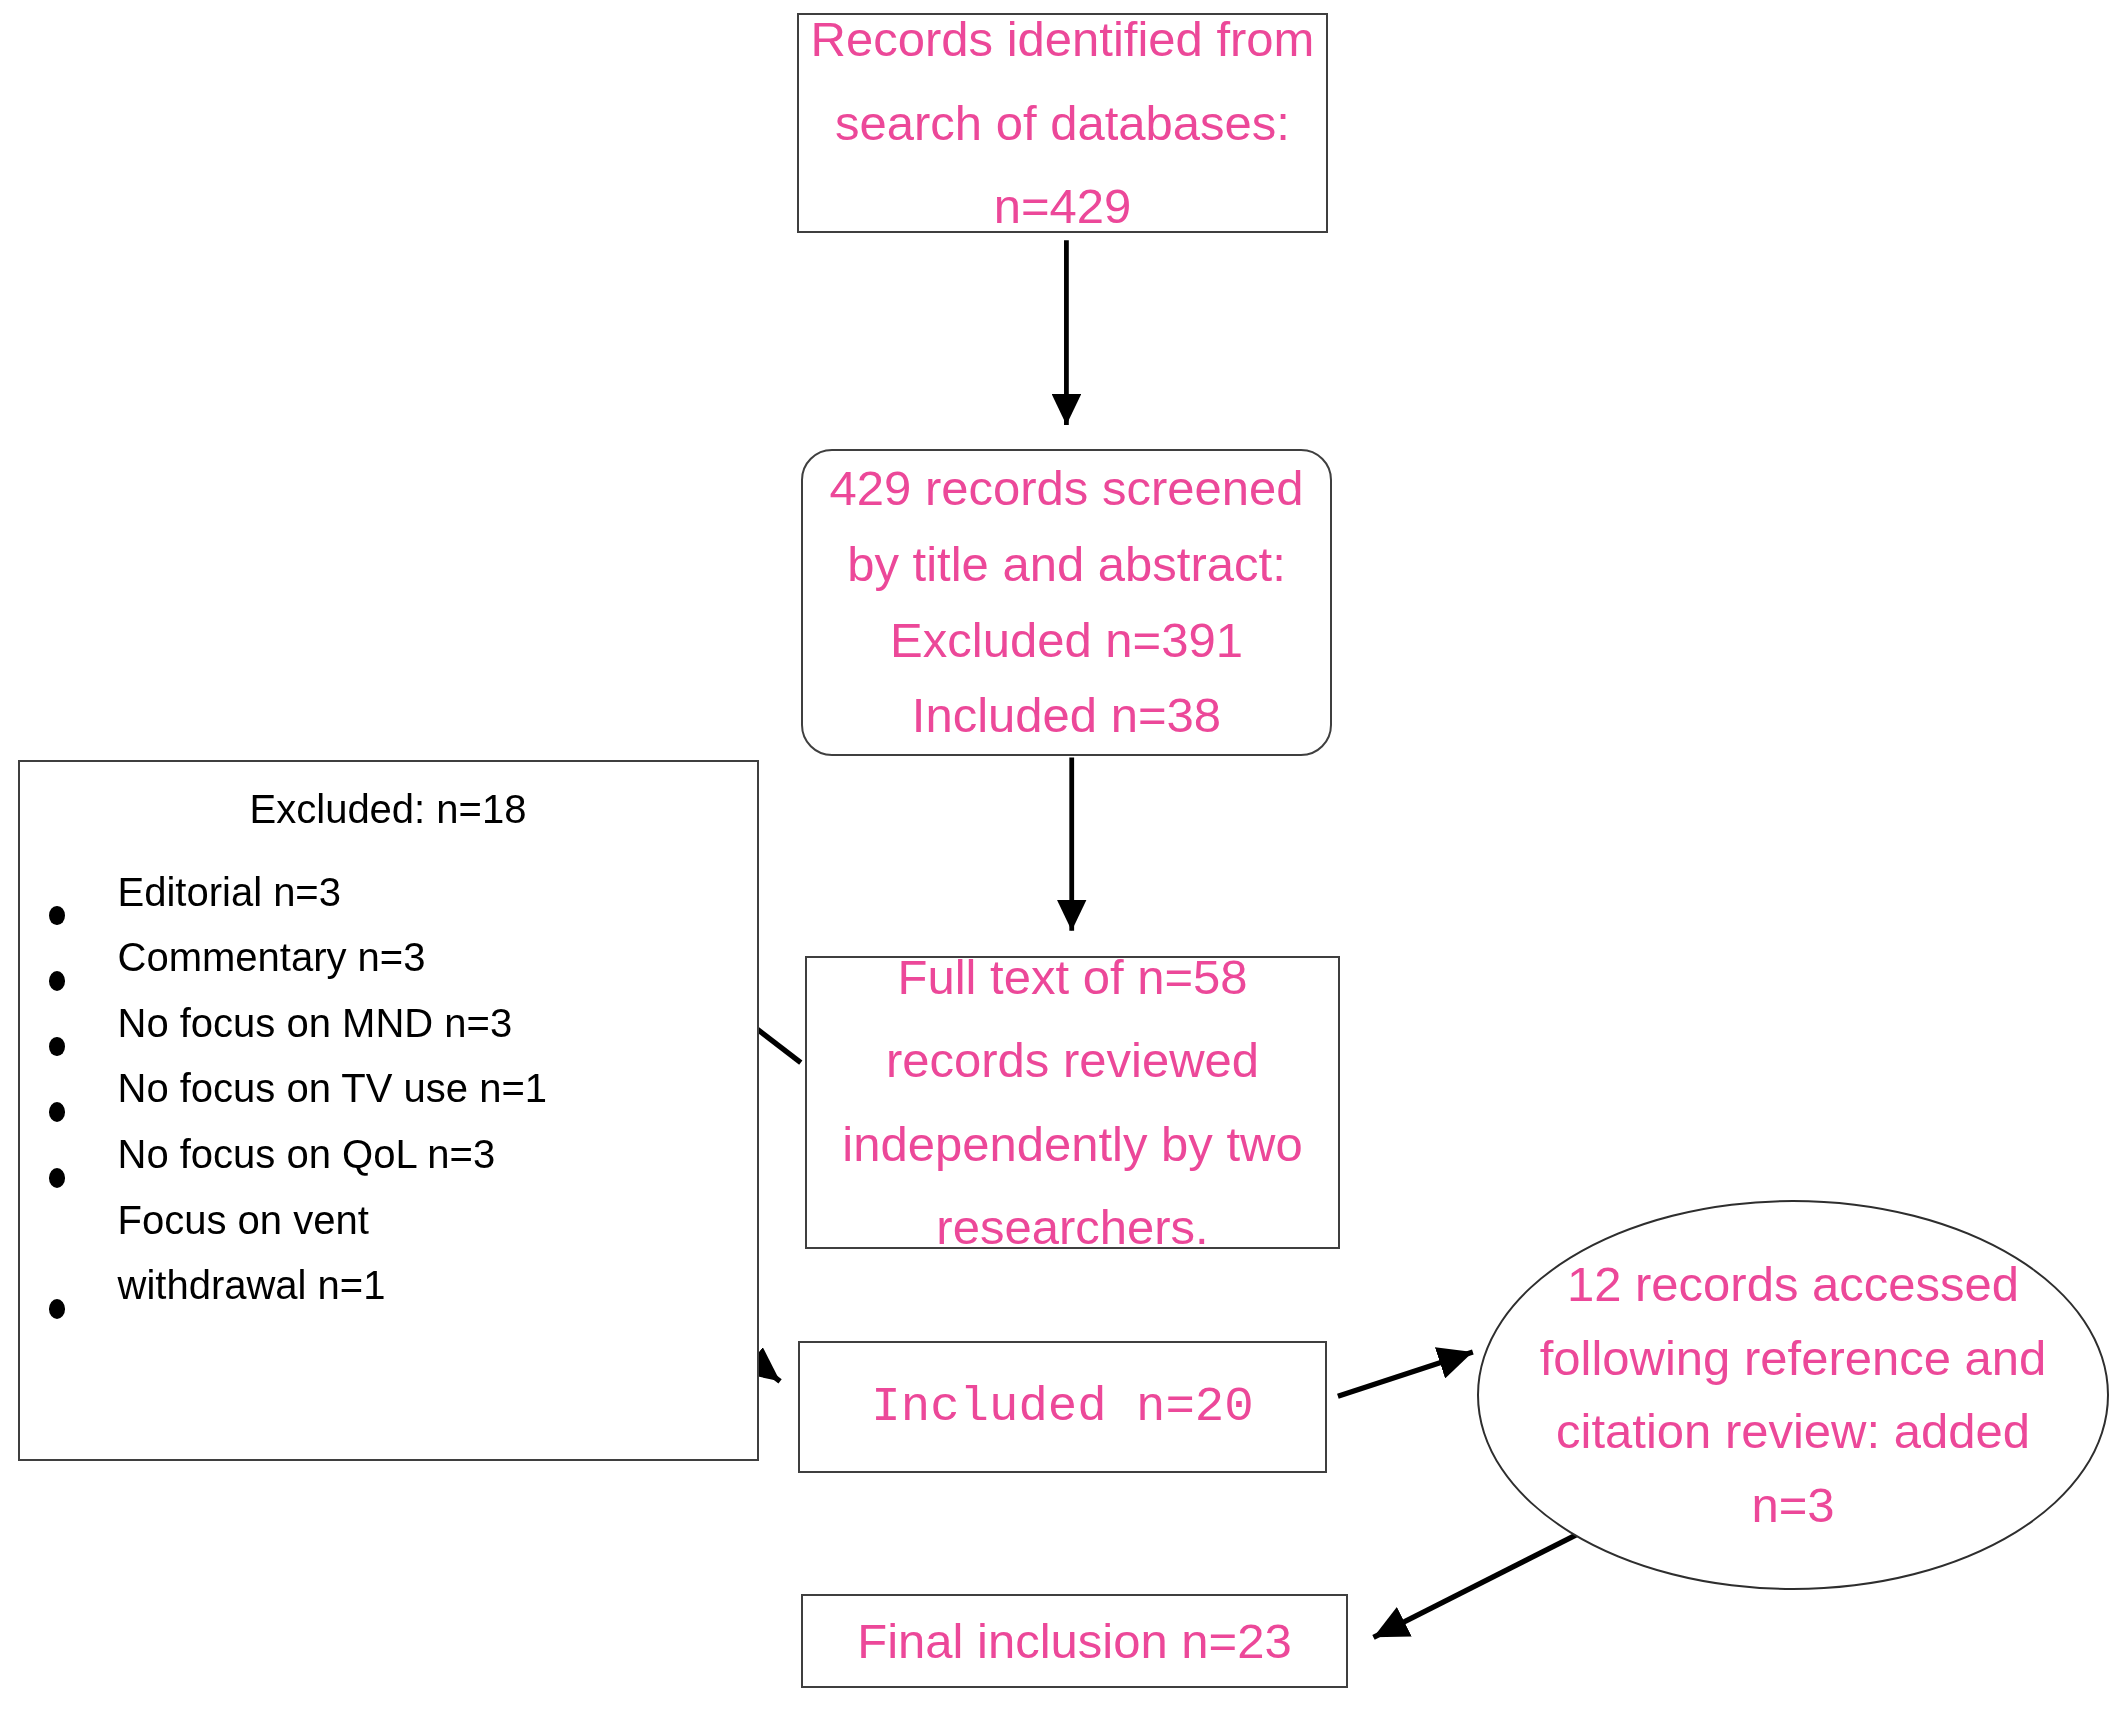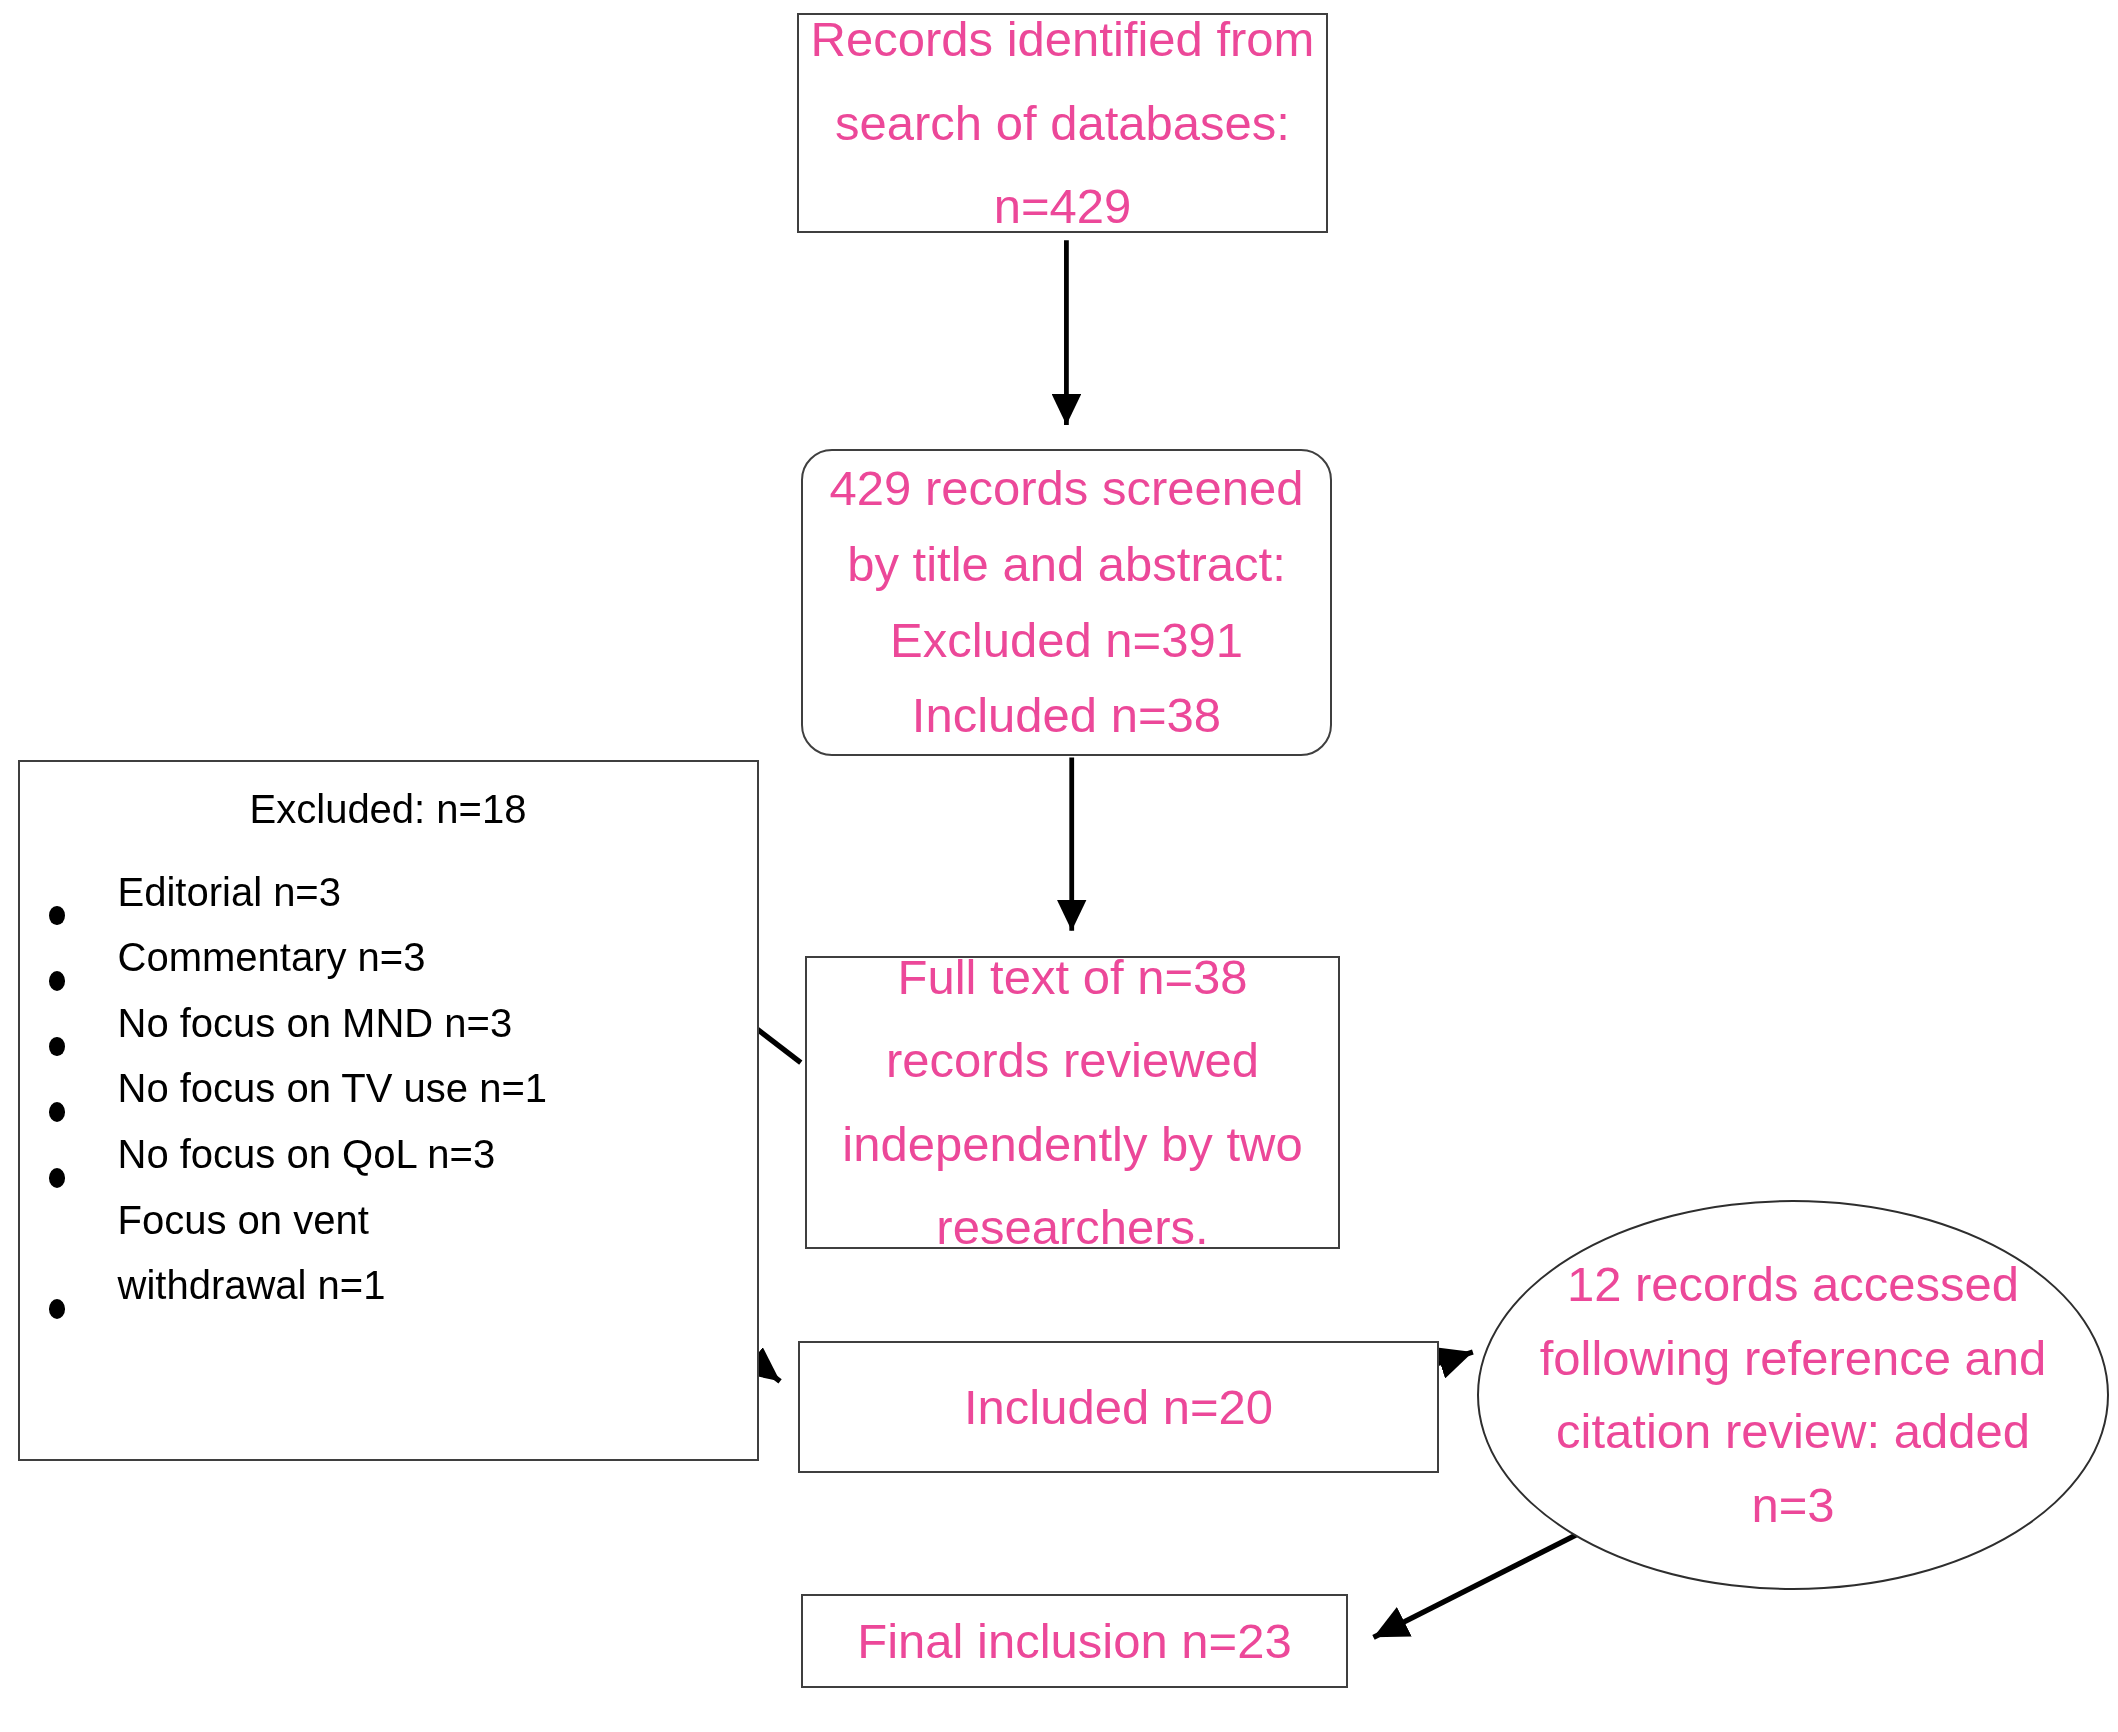--- a/index.html
+++ b/index.html
@@ -41,21 +41,21 @@
     color: #ec4899;
   }
   .lh-tall  { line-height: 1.7; }
   .lh-mid   { line-height: 1.55; }
   .lh-close { line-height: 1.5; }
 
   
   .box-identified { left: 797px; top:   13.3px; width: 531px; height: 220px; }
   .box-screened   { left: 801px; top:  449px; width: 531px; height: 307px; border-radius: 31px; }
   .box-fulltext   { left: 805px; top: 956px; width: 535px; height: 293px; }
-  .box-included   { left: 798px; top: 1341px; width: 641px; height: 132px; }
+  .box-included   { left: 798px; top: 1341px; width: 529px; height: 132px; font-family: Liberation Mono, monospace; }
   .box-final      { left: 801px; top: 1594px; width: 547px; height: 94px; }
 
   
   .box-excluded {
     left: 17.5px; top: 760px; width: 741px; height: 701px;
     padding: 15px 21px 10.6px 29px;
   }
   .excluded-title {
     font-size: 40px;
     line-height: 1.64;
@@ -146,21 +146,21 @@
       </div>
       <div class="bullet-item">
         <span class="bullet-dot"></span>
         <span class="bullet-text">Focus on vent
 withdrawal n=1</span>
       </div>
     </div>
   </div>
 
   <div class="node center-node box-fulltext">
-    <div class="node-text lh-tall">Full text of n=38
+    <div class="node-text lh-tall">Full text of n=58
 records reviewed
 independently by two
 researchers.</div>
   </div>
 
   <div class="node center-node box-included">
     <div class="node-text">Included n=20</div>
   </div>
 
   <div class="node center-node ellipse-citation">

